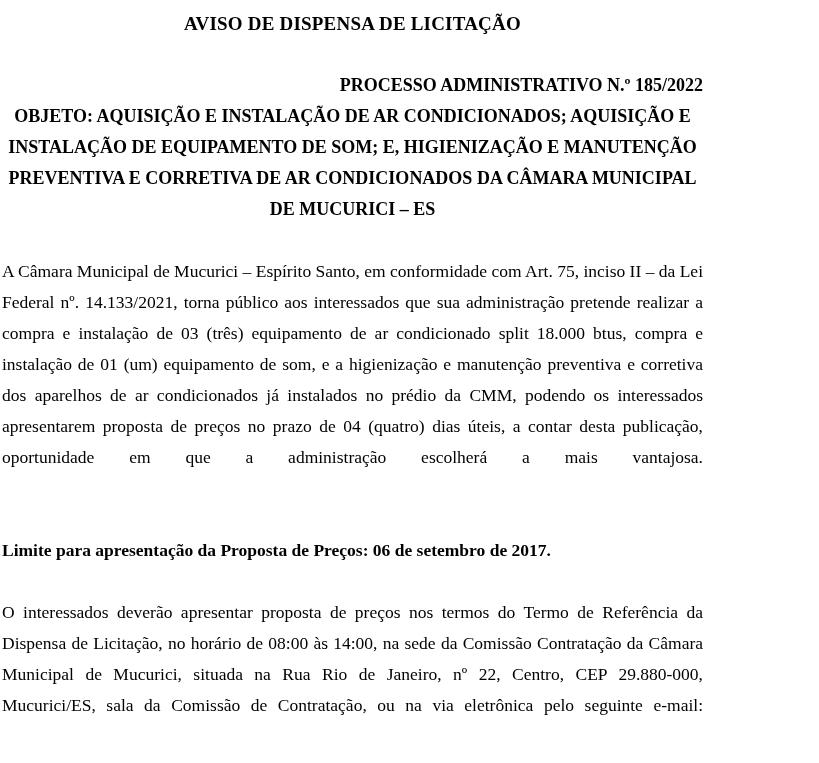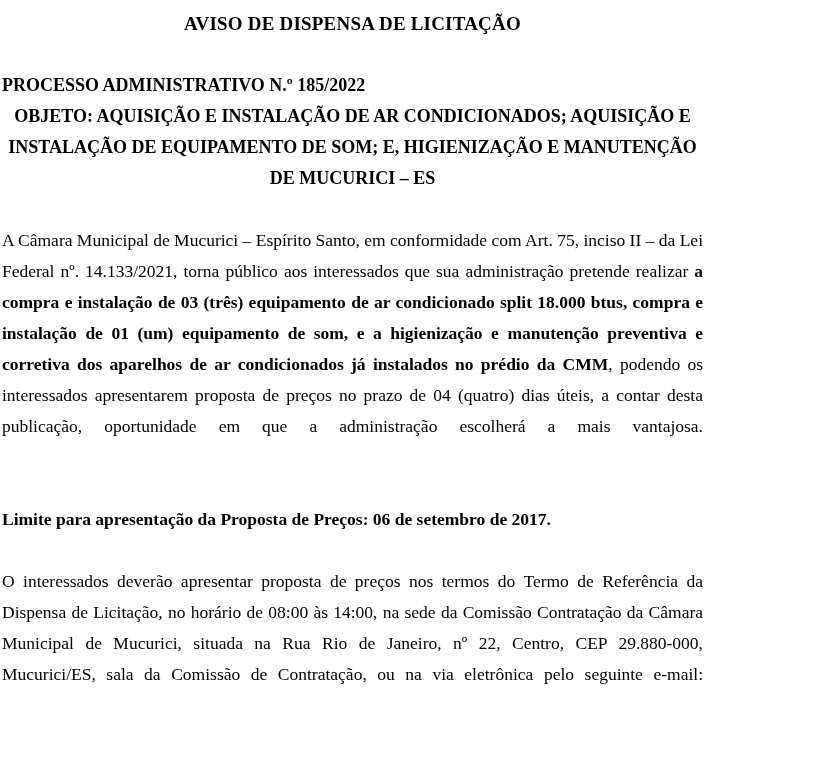--- a/index.html
+++ b/index.html
@@ -50,21 +50,21 @@
     margin: 0;
   }
 
   .spacer-line {
     height: 31px;
     line-height: 31px;
     font-size: 19px;
   }
 
   .proc-line {
-    text-align: left;
+    text-align: right;
     font-weight: bold;
     font-size: 18px;
     line-height: 31px;
     margin: 0;
   }
 
   .objeto-block {
     text-align: center;
     font-weight: bold;
     font-size: 18px;
@@ -77,21 +77,21 @@
     text-align: justify;
     text-justify: inter-word;
     font-size: 17.5px;
     line-height: 31px;
     margin: 0;
     padding: 0;
     hyphens: none;
   }
 
   .bold {
-    font-weight: bold;
+    font-weight: normal;
   }
 
   .bold-line {
     font-weight: bold;
     font-size: 17.5px;
     line-height: 31px;
     text-align: left;
     margin: 0;
   }
 
@@ -114,20 +114,21 @@
     <div class="title-main">AVISO DE DISPENSA DE LICITAÇÃO</div>
 
 
     <div class="spacer-line">&nbsp;</div>
 
     <div class="proc-line">PROCESSO ADMINISTRATIVO N.º 185/2022</div>
 
     <div class="objeto-block">
       <div>OBJETO: AQUISIÇÃO E INSTALAÇÃO DE AR CONDICIONADOS; AQUISIÇÃO E</div>
       <div>INSTALAÇÃO DE EQUIPAMENTO DE SOM; E, HIGIENIZAÇÃO E MANUTENÇÃO</div>
+      <div>PREVENTIVA E CORRETIVA DE AR CONDICIONADOS DA CÂMARA MUNICIPAL</div>
       <div>DE MUCURICI – ES</div>
     </div>
   </div>
 
   <div class="spacer-line">&nbsp;</div>
 
   <p class="body-para"><span>A Câmara Municipal de Mucurici – Espírito Santo, em conformidade com Art. 75, inciso II – da Lei Federal nº. 14.133/2021, torna público aos interessados que sua administração pretende realizar </span><span class="bold">a compra e instalação de 03 (três) equipamento de ar condicionado split 18.000 btus, compra e instalação de 01 (um) equipamento de som, e a higienização e manutenção preventiva e corretiva dos aparelhos de ar condicionados já instalados no prédio da CMM</span><span>,  podendo os interessados apresentarem proposta de preços no prazo de 04 (quatro) dias úteis, a contar desta publicação, oportunidade em que a administração escolherá a mais vantajosa.</span></p>
 
   <div class="gap-small">&nbsp;</div>
 

